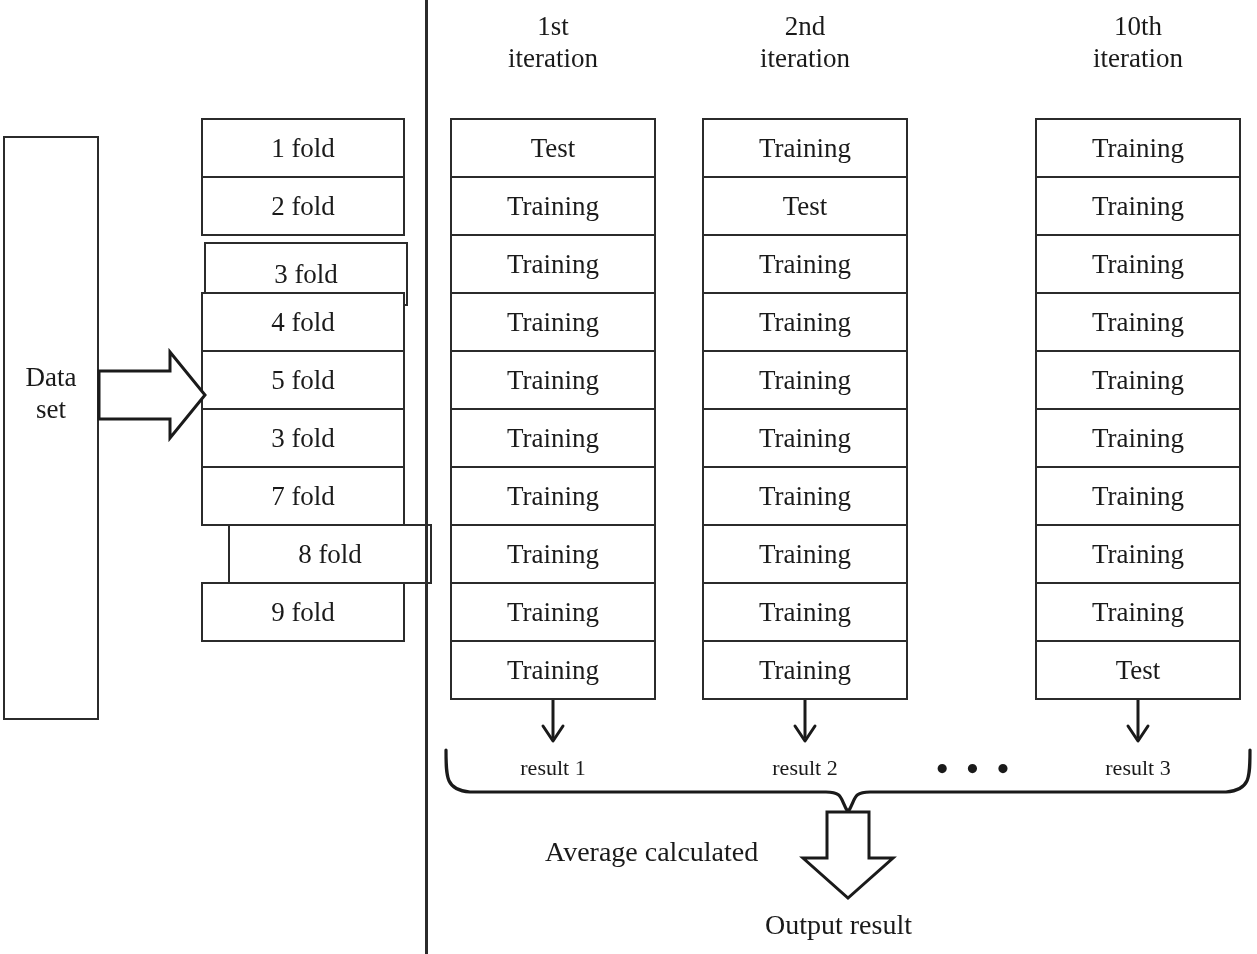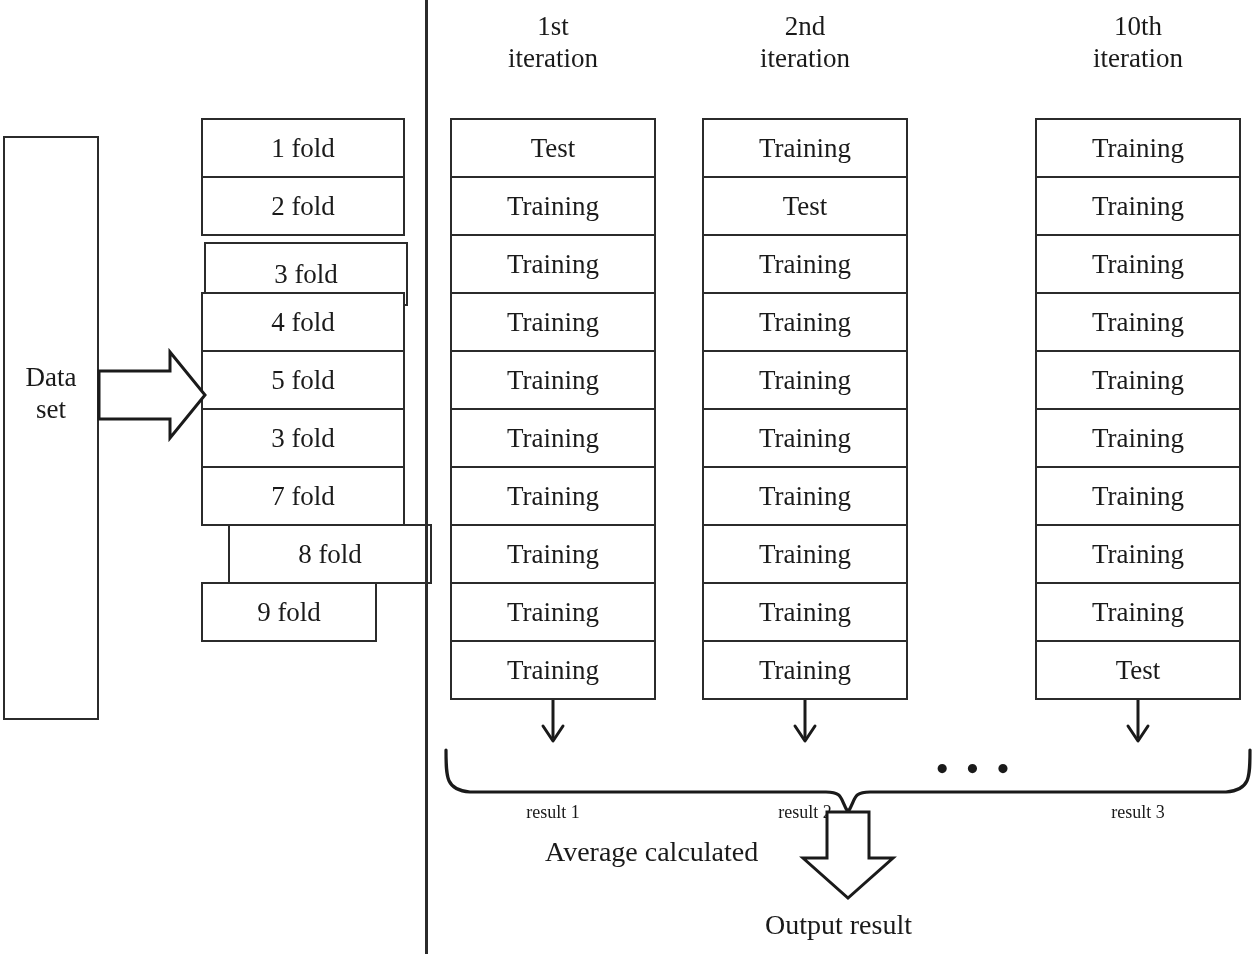--- a/index.html
+++ b/index.html
@@ -47,22 +47,22 @@
   .col-head{
     position:absolute;text-align:center;
     font-size:27px;line-height:1.2;white-space:nowrap;
   }
 
   .divider{
     position:absolute;background:#2b2b2b;
   }
 
   .result-label{
-    position:absolute;text-align:center;font-size:18px;
-    line-height:1;white-space:nowrap;margin-top:46px;
+    position:absolute;text-align:center;font-size:22px;
+    line-height:1;white-space:nowrap;
   }
   .ellipsis{
     position:absolute;font-size:34px;letter-spacing:5px;
     font-weight:bold;line-height:1;white-space:nowrap;
   }
   .avg-label{
     position:absolute;font-size:28px;line-height:1;white-space:nowrap;
   }
   .out-label{
     position:absolute;font-size:28px;line-height:1;white-space:nowrap;
@@ -98,21 +98,21 @@
     </div>
   <div class="cell" style="left:201px;top:408px;width:204px;height:60px;">
     <span class="celltxt">3 fold</span>
     </div>
   <div class="cell" style="left:201px;top:466px;width:204px;height:60px;">
     <span class="celltxt">7 fold</span>
     </div>
   <div class="cell" style="left:201px;top:524px;width:204px;height:60px;margin-left:27px;">
     <span class="celltxt">8 fold</span>
     </div>
-  <div class="cell" style="left:201px;top:582px;width:176px;height:60px;">
+  <div class="cell" style="left:201px;top:582px;width:204px;height:60px;">
     <span class="celltxt">9 fold</span>
     </div>
 
   <div class="divider" style="left:425px;top:0px;width:3px;height:954px;"></div>
 
   <div class="col-head" style="left:450px;top:10px;width:206px;">
     <div>1st</div>
     <div>iteration</div>
   </div>
   <div class="col-head" style="left:702px;top:10px;width:206px;">

